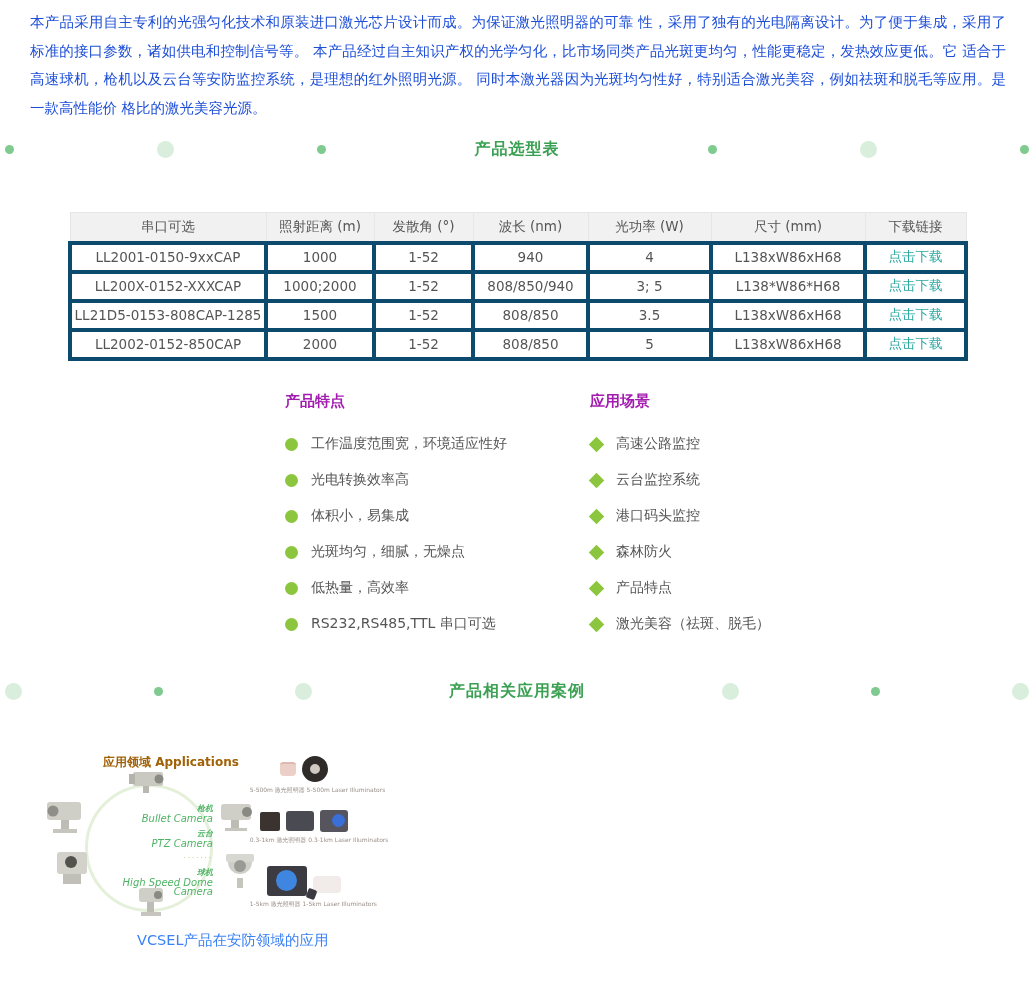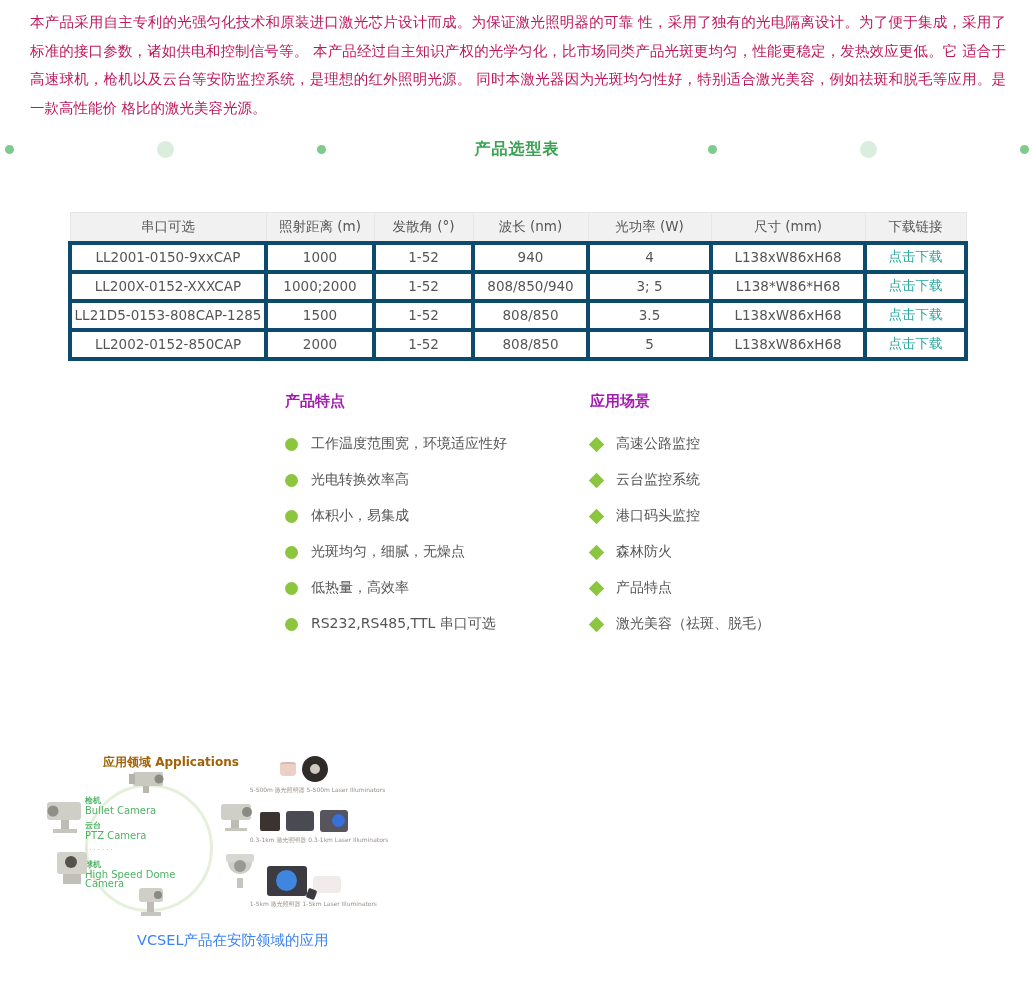--- a/index.html
+++ b/index.html
@@ -2,21 +2,21 @@
 <html><head>
 <meta charset="utf-8">
 <style>
   * { margin:0; padding:0; box-sizing:border-box; }
   html,body { background:#ffffff; }
   body { font-family:"DejaVu Sans","Liberation Sans",sans-serif; }
   .page { position:relative; width:1034px; height:998px; background:#fff; overflow:hidden; }
 
   
   .intro { position:absolute; left:30px; top:8px; width:976px; font-size:14.5px;
-           line-height:28.5px; color:#be185d; text-align:justify; }
+           line-height:28.5px; color:#1d4ed8; text-align:justify; }
 
   
   .section-title { position:absolute; left:0; width:100%; display:flex;
                    justify-content:space-between; align-items:center; }
   .section-title .txt { font-size:16px; font-weight:bold; color:#3aa152; margin:0 10px; letter-spacing:1px; }
   .dot { border-radius:50%; display:inline-block; margin:0 5px; }
   .dot-sm { width:9px; height:9px; background:#7fca8e; }
   .dot-lg { width:17px; height:17px; background:#d9eedd; }
   #title-1 { top:139px; }
   #title-2 { top:681px; }
@@ -39,21 +39,21 @@
                    margin-right:13px; flex:0 0 auto; }
   .bullet-diamond { width:11px; height:11px; background:#8cc63f; transform:rotate(45deg);
                     margin:0 14px 0 1px; flex:0 0 auto; }
   .list-item span.t { font-size:14px; color:#555; white-space:nowrap; }
 
   
   .case-figure { position:absolute; left:35px; top:742px; width:330px; height:185px; }
   .fig-title { position:absolute; left:68px; top:12px; font-size:12px; font-weight:bold; color:#a16207; }
   .fig-circle { position:absolute; left:50px; top:42px; width:128px; height:128px;
                 border:3px solid #e4f0da; border-radius:50%; }
-  .fig-center { position:absolute; left:50px; top:54px; width:128px; text-align:left; color:#4db364; }
+  .fig-center { position:absolute; left:50px; top:62px; width:128px; text-align:right; color:#4db364;font-style:italic; }
   .fig-center .zh { font-size:8px; font-weight:bold; line-height:10px; }
   .fig-center .en { font-size:10px; line-height:9px; margin-bottom:6px; }
   .fig-center .dots { font-size:7px; color:#8cc63f; letter-spacing:2px; margin-bottom:6px; }
   .cam { position:absolute; }
   .prod-row { position:absolute; left:210px; width:118px; text-align:center; }
   .prod-shapes { display:flex; justify-content:center; align-items:center; gap:6px; }
   .prod-cap { font-size:6.5px; color:#998f88; margin-top:4px; white-space:nowrap;
               transform:scale(.92); transform-origin:center; }
   .cyl { width:16px; height:14px; background:#eccfc6; border-radius:3px 3px 4px 4px; border-top:2px solid #e0b9ae; }
   .ring { width:26px; height:26px; border:8px solid #2e2b29; border-radius:50%; background:#cfc9c2; }
@@ -198,20 +198,29 @@
     <div class="list-item">
       <span class="bullet-diamond"></span>
       <span class="t">产品特点</span>
     </div>
     <div class="list-item">
       <span class="bullet-diamond"></span>
       <span class="t">激光美容（祛斑、脱毛）</span>
     </div>
   </div>
 
+  <div class="section-title" id="title-2">
+    <span class="dot dot-lg"></span>
+    <span class="dot dot-sm"></span>
+    <span class="dot dot-lg"></span>
+    <span class="txt">产品相关应用案例</span>
+    <span class="dot dot-lg"></span>
+    <span class="dot dot-sm"></span>
+    <span class="dot dot-lg"></span>
+  </div>
 
   <div class="case-figure">
     <div class="fig-title">应用领域 Applications</div>
     <div class="fig-circle"></div>
 
     <div class="fig-center">
       <div class="zh">枪机</div>
       <div class="en">Bullet Camera</div>
       <div class="zh">云台</div>
       <div class="en">PTZ Camera</div>

